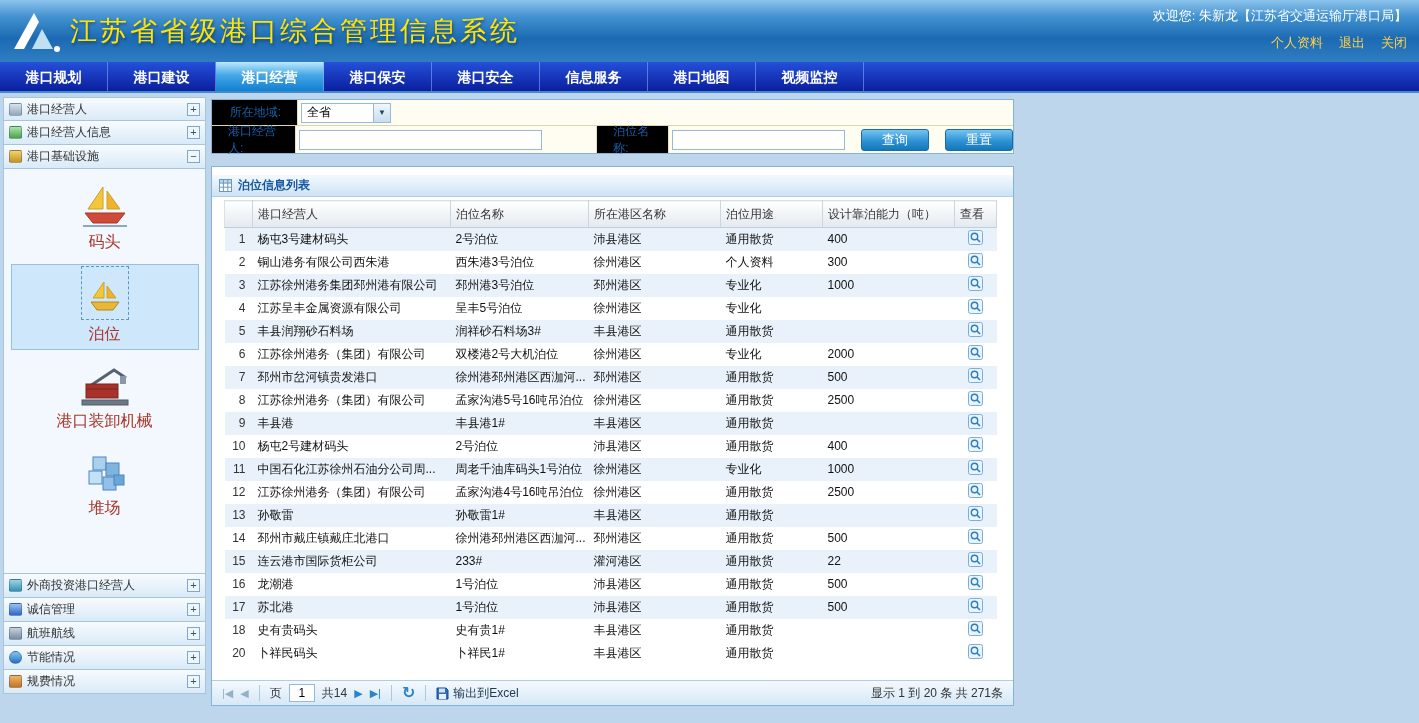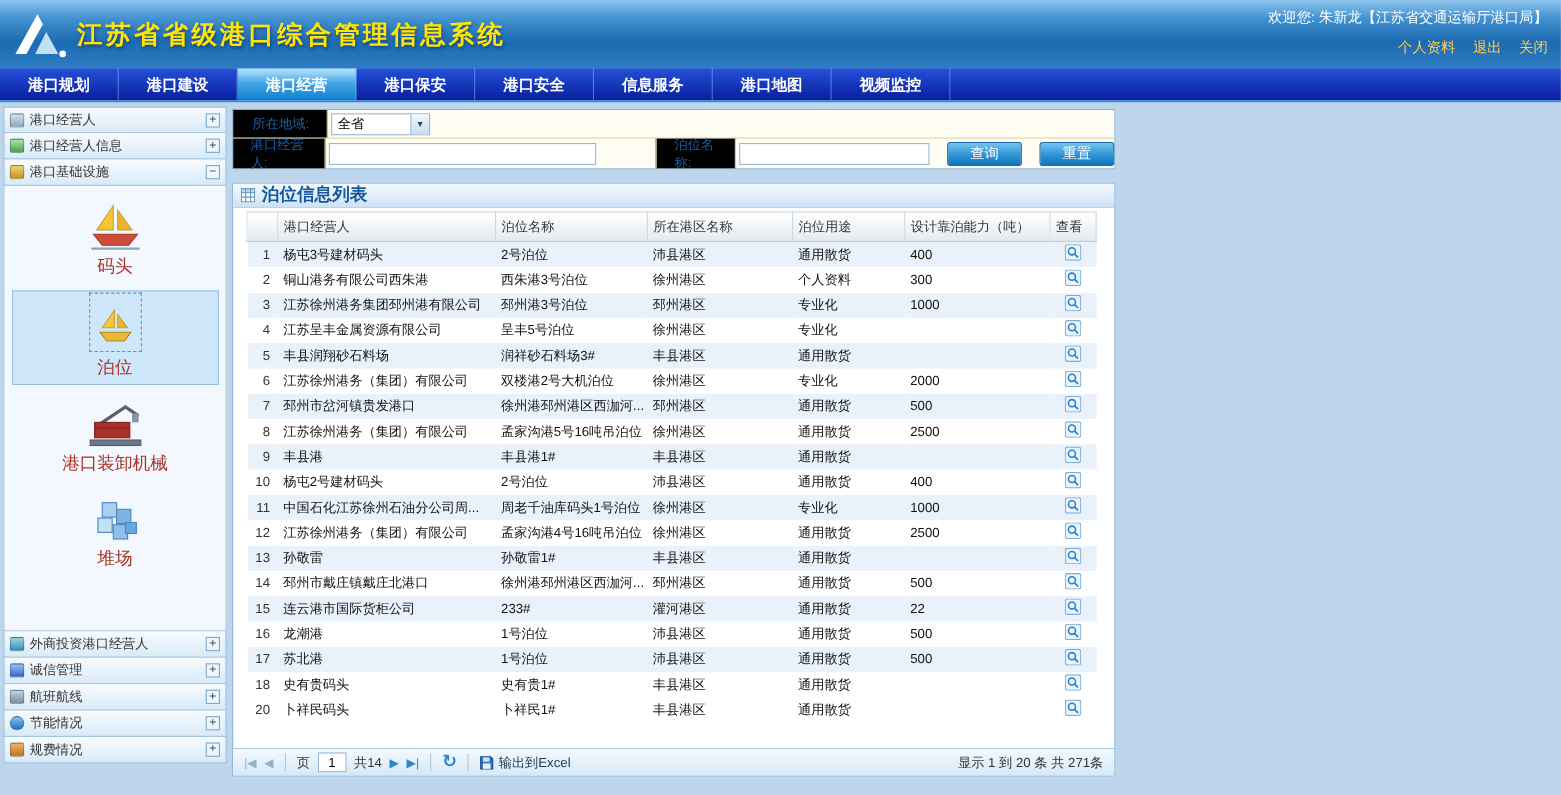--- a/index.html
+++ b/index.html
@@ -3,21 +3,21 @@
 <meta charset="utf-8">
 <style>
 *{margin:0;padding:0;box-sizing:border-box;}
 body{width:1419px;height:723px;font-family:"Liberation Sans","DejaVu Sans",sans-serif;font-size:12px;background:#bdd6ec;overflow:hidden;}
 a{text-decoration:none;}
 button{font-family:inherit;}
 
 
 .top-header{height:62px;background:linear-gradient(180deg,#8cc4ec 0%,#4190cf 28%,#1c6ab2 62%,#2f7dc2 100%);display:flex;align-items:center;position:relative;}
 .logo{margin:4px 8px 0 8px;display:inline-block;}
-.app-title{color:#ffe600;font-size:23px;font-weight:bold;letter-spacing:3px;text-shadow:1px 2px 3px rgba(15,40,90,.6);}
+.app-title{color:#ffe600;font-size:27px;font-weight:normal;letter-spacing:3px;text-shadow:1px 2px 3px rgba(15,40,90,.6);}
 .header-right{position:absolute;right:12px;top:7px;text-align:right;}
 .welcome{color:#ffffff;font-size:13px;margin-bottom:9px;}
 .header-links{display:flex;gap:16px;justify-content:flex-end;}
 .header-links a{color:#ffd24a;font-size:13px;cursor:pointer;}
 
 
 .nav-bar{height:31px;background:linear-gradient(180deg,#2450d8 0%,#0a1f9e 100%);display:flex;border-bottom:2px solid #4489cc;}
 .nav-tab{width:108px;line-height:31px;text-align:center;color:#fff;font-size:14px;font-weight:bold;border-right:1px solid rgba(140,175,255,.55);cursor:pointer;}
 .nav-tab.active{background:linear-gradient(180deg,#bce9ff 0%,#47a7e6 45%,#0f80d0 100%);}
 
@@ -53,21 +53,21 @@
 .f-label{background:#000000;color:#1a5fa8;align-self:stretch;display:flex;align-items:center;justify-content:flex-end;padding:0 16px;width:86px;border-right:1px solid #ece0b0;}
 .f-label.lbl2{margin-left:54px;width:74px;border-left:1px solid #ece0b0;}
 .f-input{height:20px;border:1px solid #98b8d8;margin-left:3px;width:250px;font-size:12px;padding:0 3px;background:#fff;}
 .f-input2{width:178px;}
 .f-select{width:90px;height:20px;border:1px solid #98b8d8;background:#fff;display:flex;align-items:center;margin-left:3px;padding-left:5px;cursor:pointer;}
 .f-select .arrow{margin-left:auto;width:17px;align-self:stretch;background:linear-gradient(#f0f7fc,#c8ddf0);border-left:1px solid #98b8d8;display:flex;align-items:center;justify-content:center;font-size:8px;color:#246;}
 .btn{width:70px;height:22px;margin-left:16px;background:linear-gradient(180deg,#74c4f0 0%,#2e92d4 55%,#1277bc 100%);border:1px solid #1b6ba8;border-radius:3px;color:#fff;font-size:13px;cursor:pointer;}
 
 
 .table-panel{height:540px;margin-top:12px;border:1px solid #87b2d8;background:#fff;display:flex;flex-direction:column;overflow:hidden;}
-.table-title{height:22px;flex:0 0 22px;background:linear-gradient(180deg,#f4fafe,#cde2f4);border-bottom:1px solid #b4d0e8;display:flex;align-items:center;gap:6px;padding:0 7px;color:#15569e;font-weight:bold;font-size:16px;}
+.table-title{height:22px;flex:0 0 22px;background:linear-gradient(180deg,#f4fafe,#cde2f4);border-bottom:1px solid #b4d0e8;display:flex;align-items:center;gap:6px;padding:0 7px;color:#15569e;font-weight:bold;font-size:12px;margin-top:8px;}
 .grid{flex:1;padding:3px 10px 0 12px;overflow:hidden;}
 table{border-collapse:collapse;table-layout:fixed;width:772px;}
 th{height:27px;background:linear-gradient(180deg,#ffffff,#e3e9ef);border-right:1px solid #ccd6e0;border-bottom:1px solid #c2ceda;border-top:1px solid #d8e0e8;font-size:12px;color:#333;font-weight:normal;text-align:left;padding:0 5px;overflow:hidden;white-space:nowrap;cursor:pointer;}
 th:first-child{border-left:1px solid #d8e0e8;}
 td{height:23px;font-size:12px;color:#111;padding:0 5px;overflow:hidden;white-space:nowrap;}
 tr.alt td{background:#e9f2fa;}
 td.idx{text-align:right;color:#333;padding-right:7px;}
 td.view-cell{text-align:center;}
 .view-icon{display:inline-block;cursor:pointer;line-height:0;}
 

